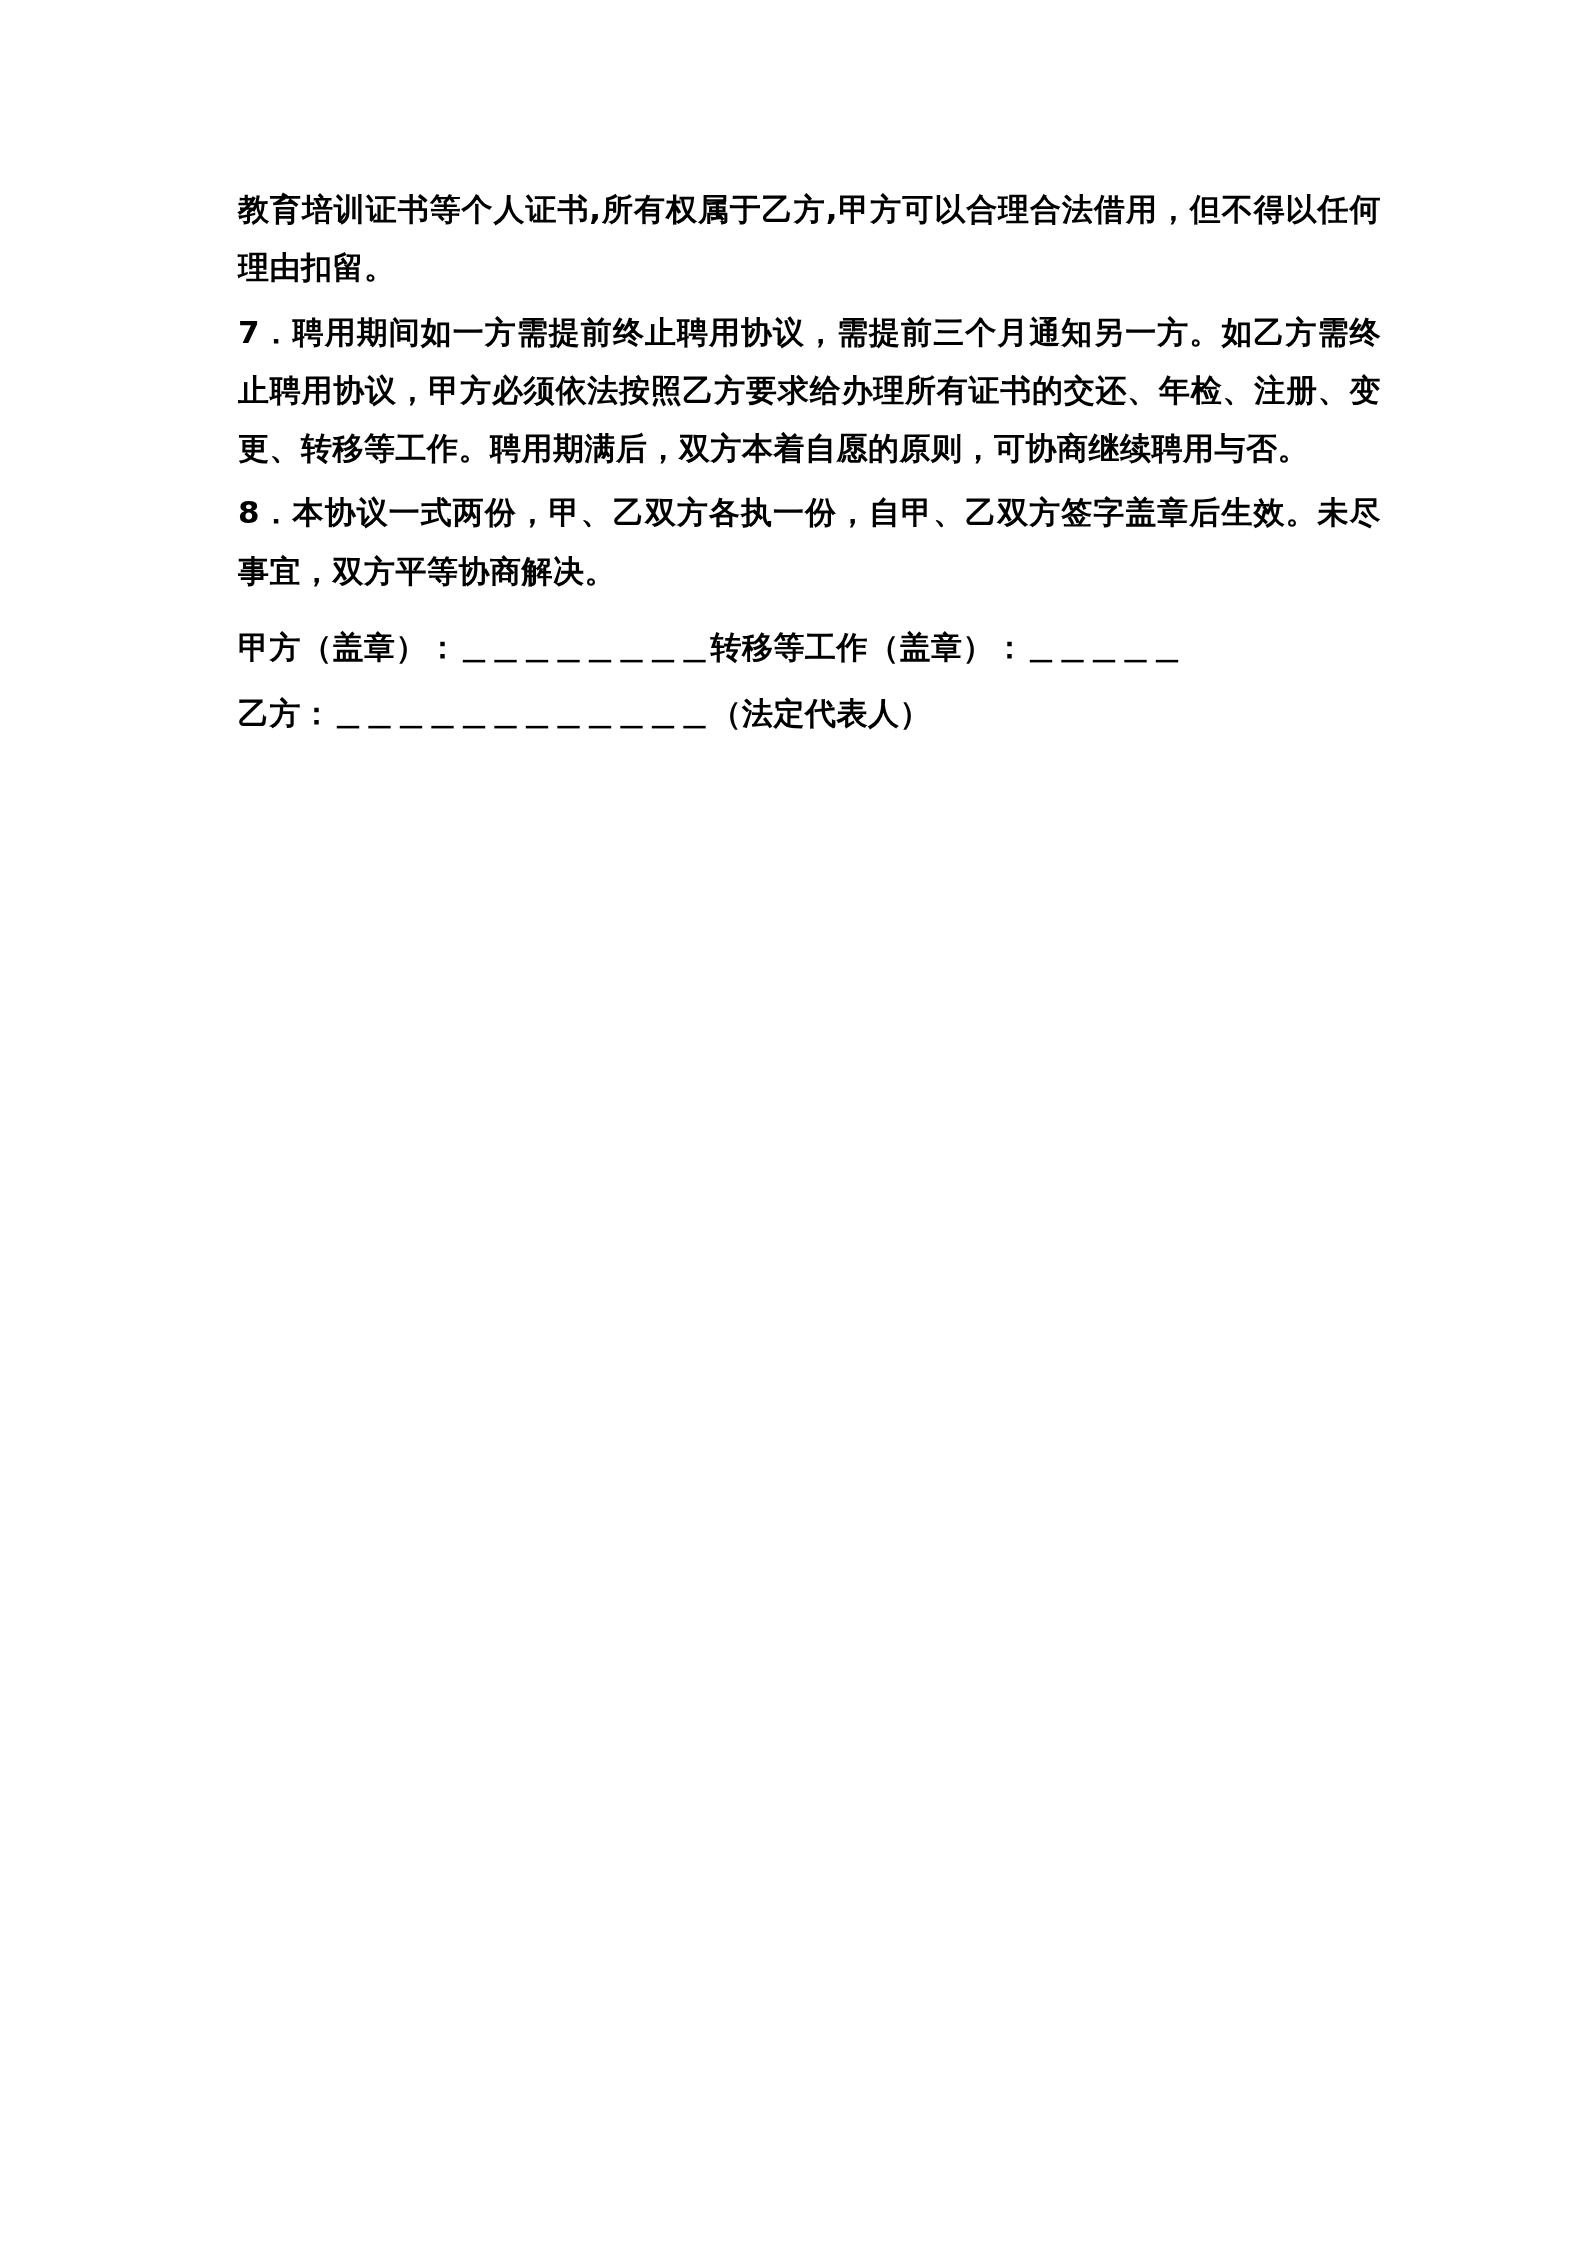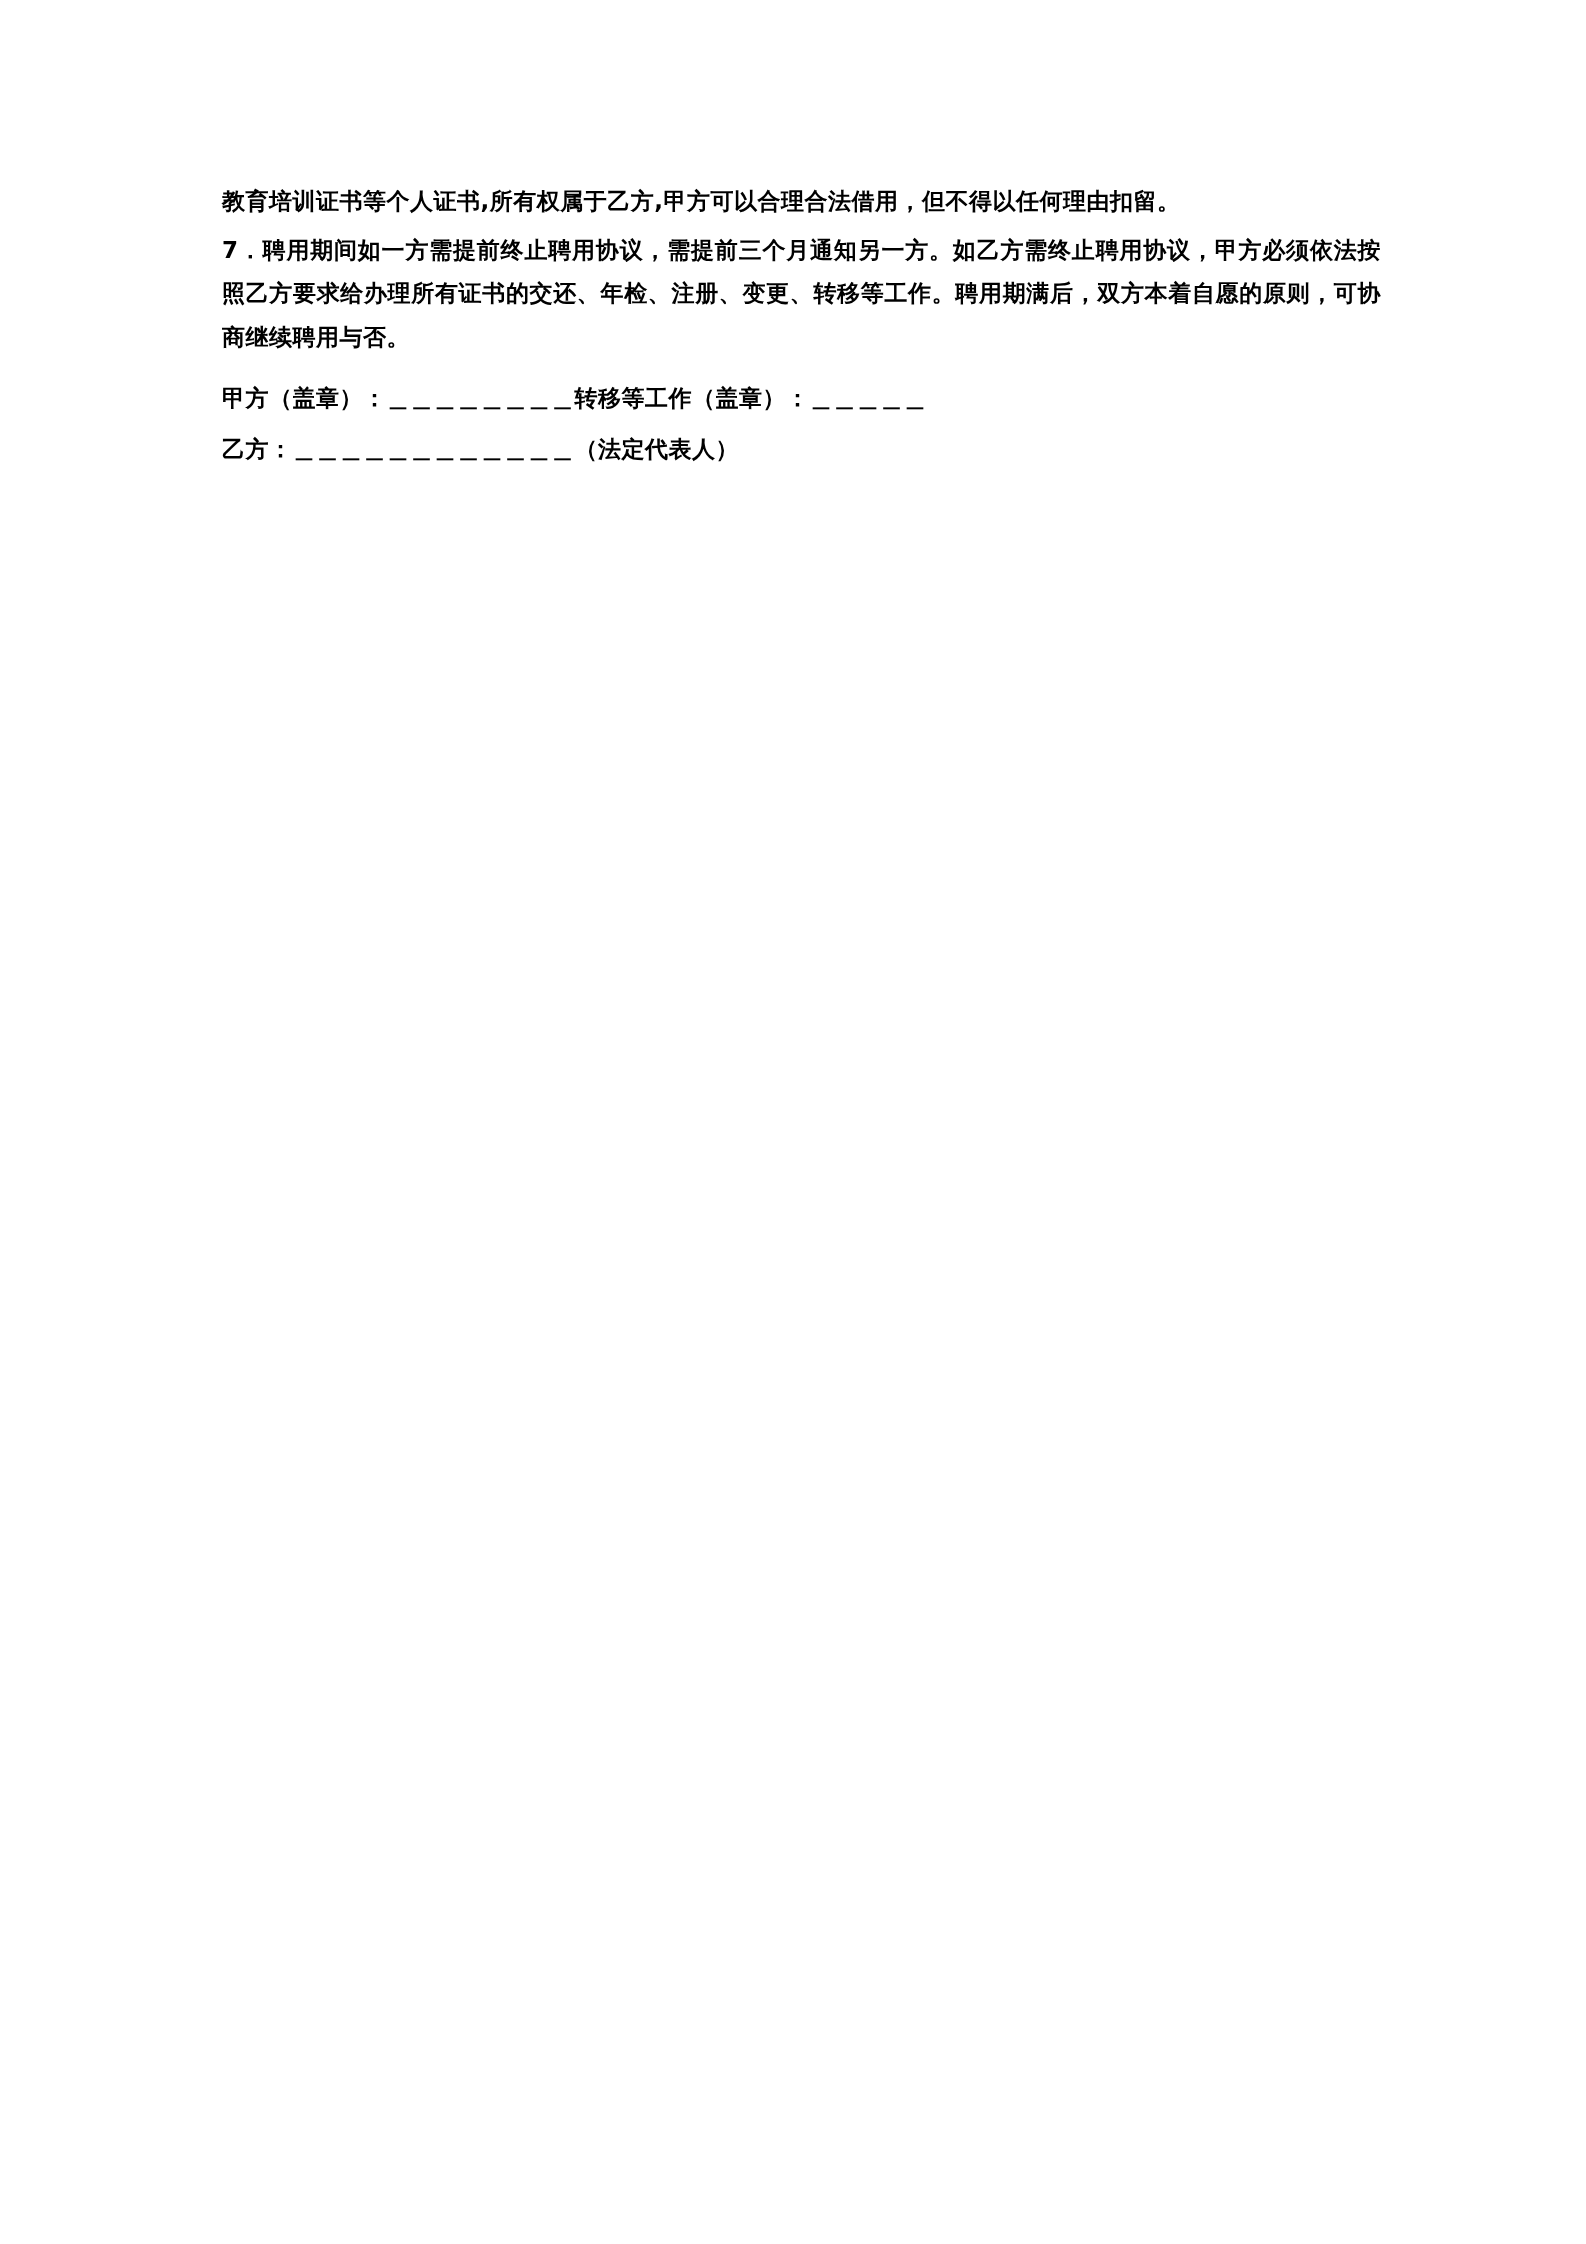--- a/index.html
+++ b/index.html
@@ -16,26 +16,27 @@
   }
   .page {
     position: relative;
     width: 1586px;
     height: 2244px;
     background: #ffffff;
     box-sizing: border-box;
     padding: 180px 205px 0 222px;
   }
   .doc-body {
-    font-size: 23px;
+    font-size: 31px;
     line-height: 1.88;
     font-weight: 700;
     letter-spacing: 0.5px;
     text-align: justify;
     text-justify: inter-ideograph;
+    margin-left: 16px;
   }
   p.para {
     margin: 0 0 6px 0;
     font-weight: 700;
   }
   p.para.cont {
     text-indent: 0;
   }
   p.para.num {
     text-indent: 0;
@@ -52,20 +53,21 @@
 </head>
 <body>
 
 <div class="page">
   <div class="doc-body">
 
     <p class="para cont">教育培训证书等个人证书,所有权属于乙方,甲方可以合理合法借用，但不得以任何理由扣留。</p>
 
     <p class="para num">7．聘用期间如一方需提前终止聘用协议，需提前三个月通知另一方。如乙方需终止聘用协议，甲方必须依法按照乙方要求给办理所有证书的交还、年检、注册、变更、转移等工作。聘用期满后，双方本着自愿的原则，可协商继续聘用与否。</p>
 
+    <p class="para num">8．本协议一式两份，甲、乙双方各执一份，自甲、乙双方签字盖章后生效。未尽事宜，双方平等协商解决。</p>
 
     <div class="sig-block">
       <p class="sig">甲方（盖章）：＿＿＿＿＿＿＿＿转移等工作（盖章）：＿＿＿＿＿</p>
       <p class="sig">乙方：＿＿＿＿＿＿＿＿＿＿＿＿（法定代表人）</p>
     </div>
 
   </div>
 </div>
 
 </body></html>

